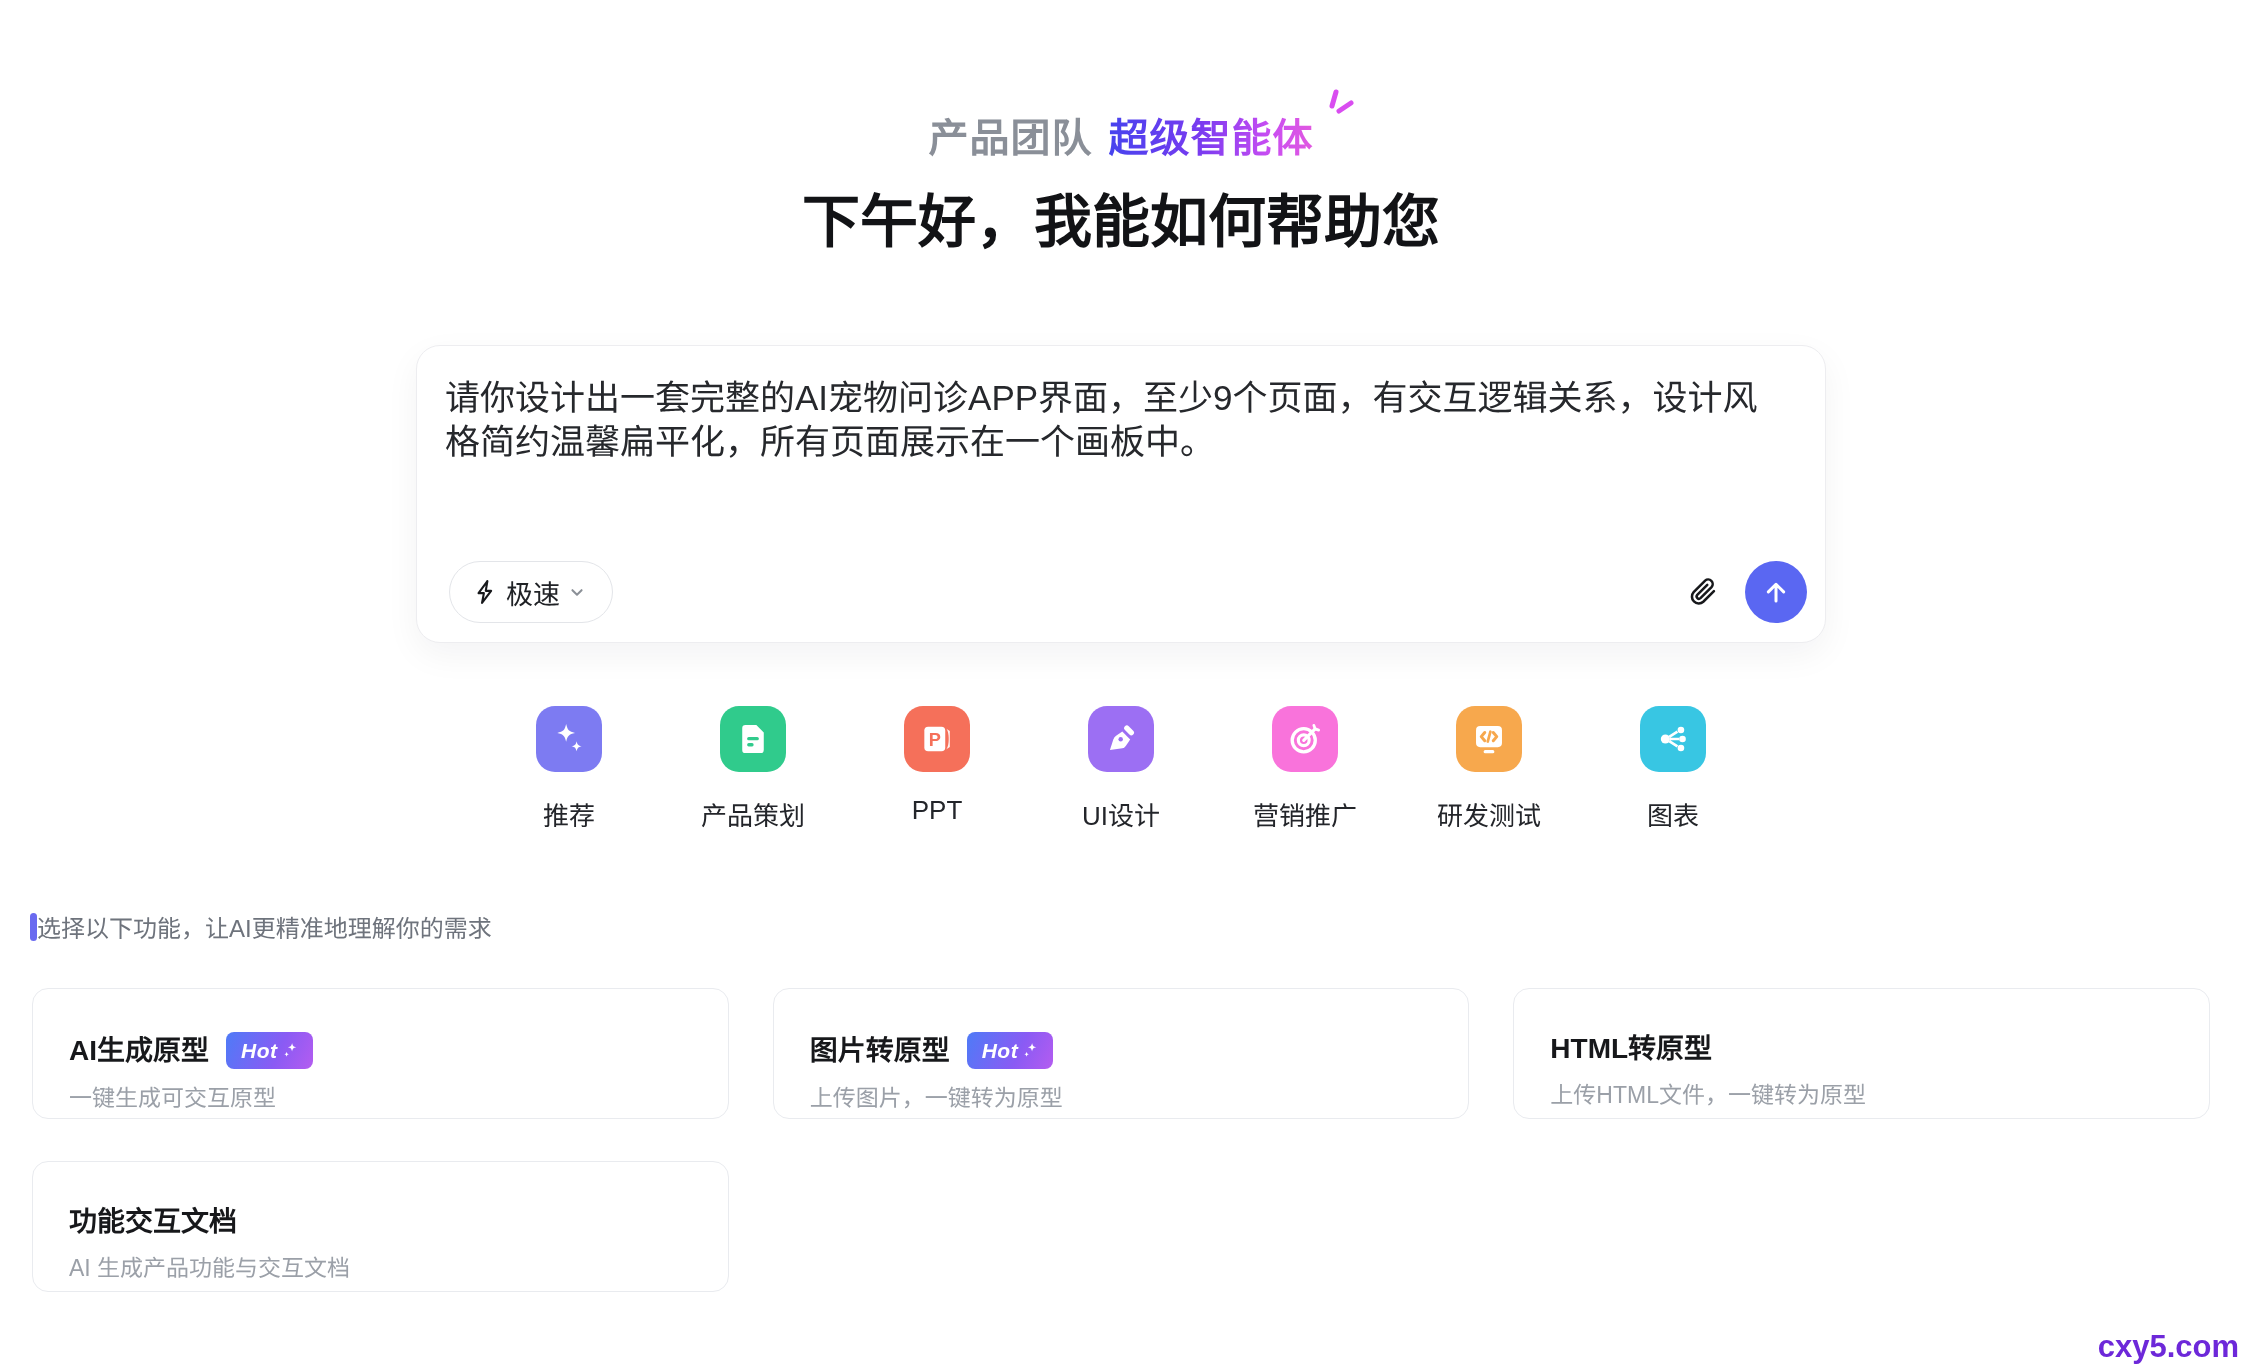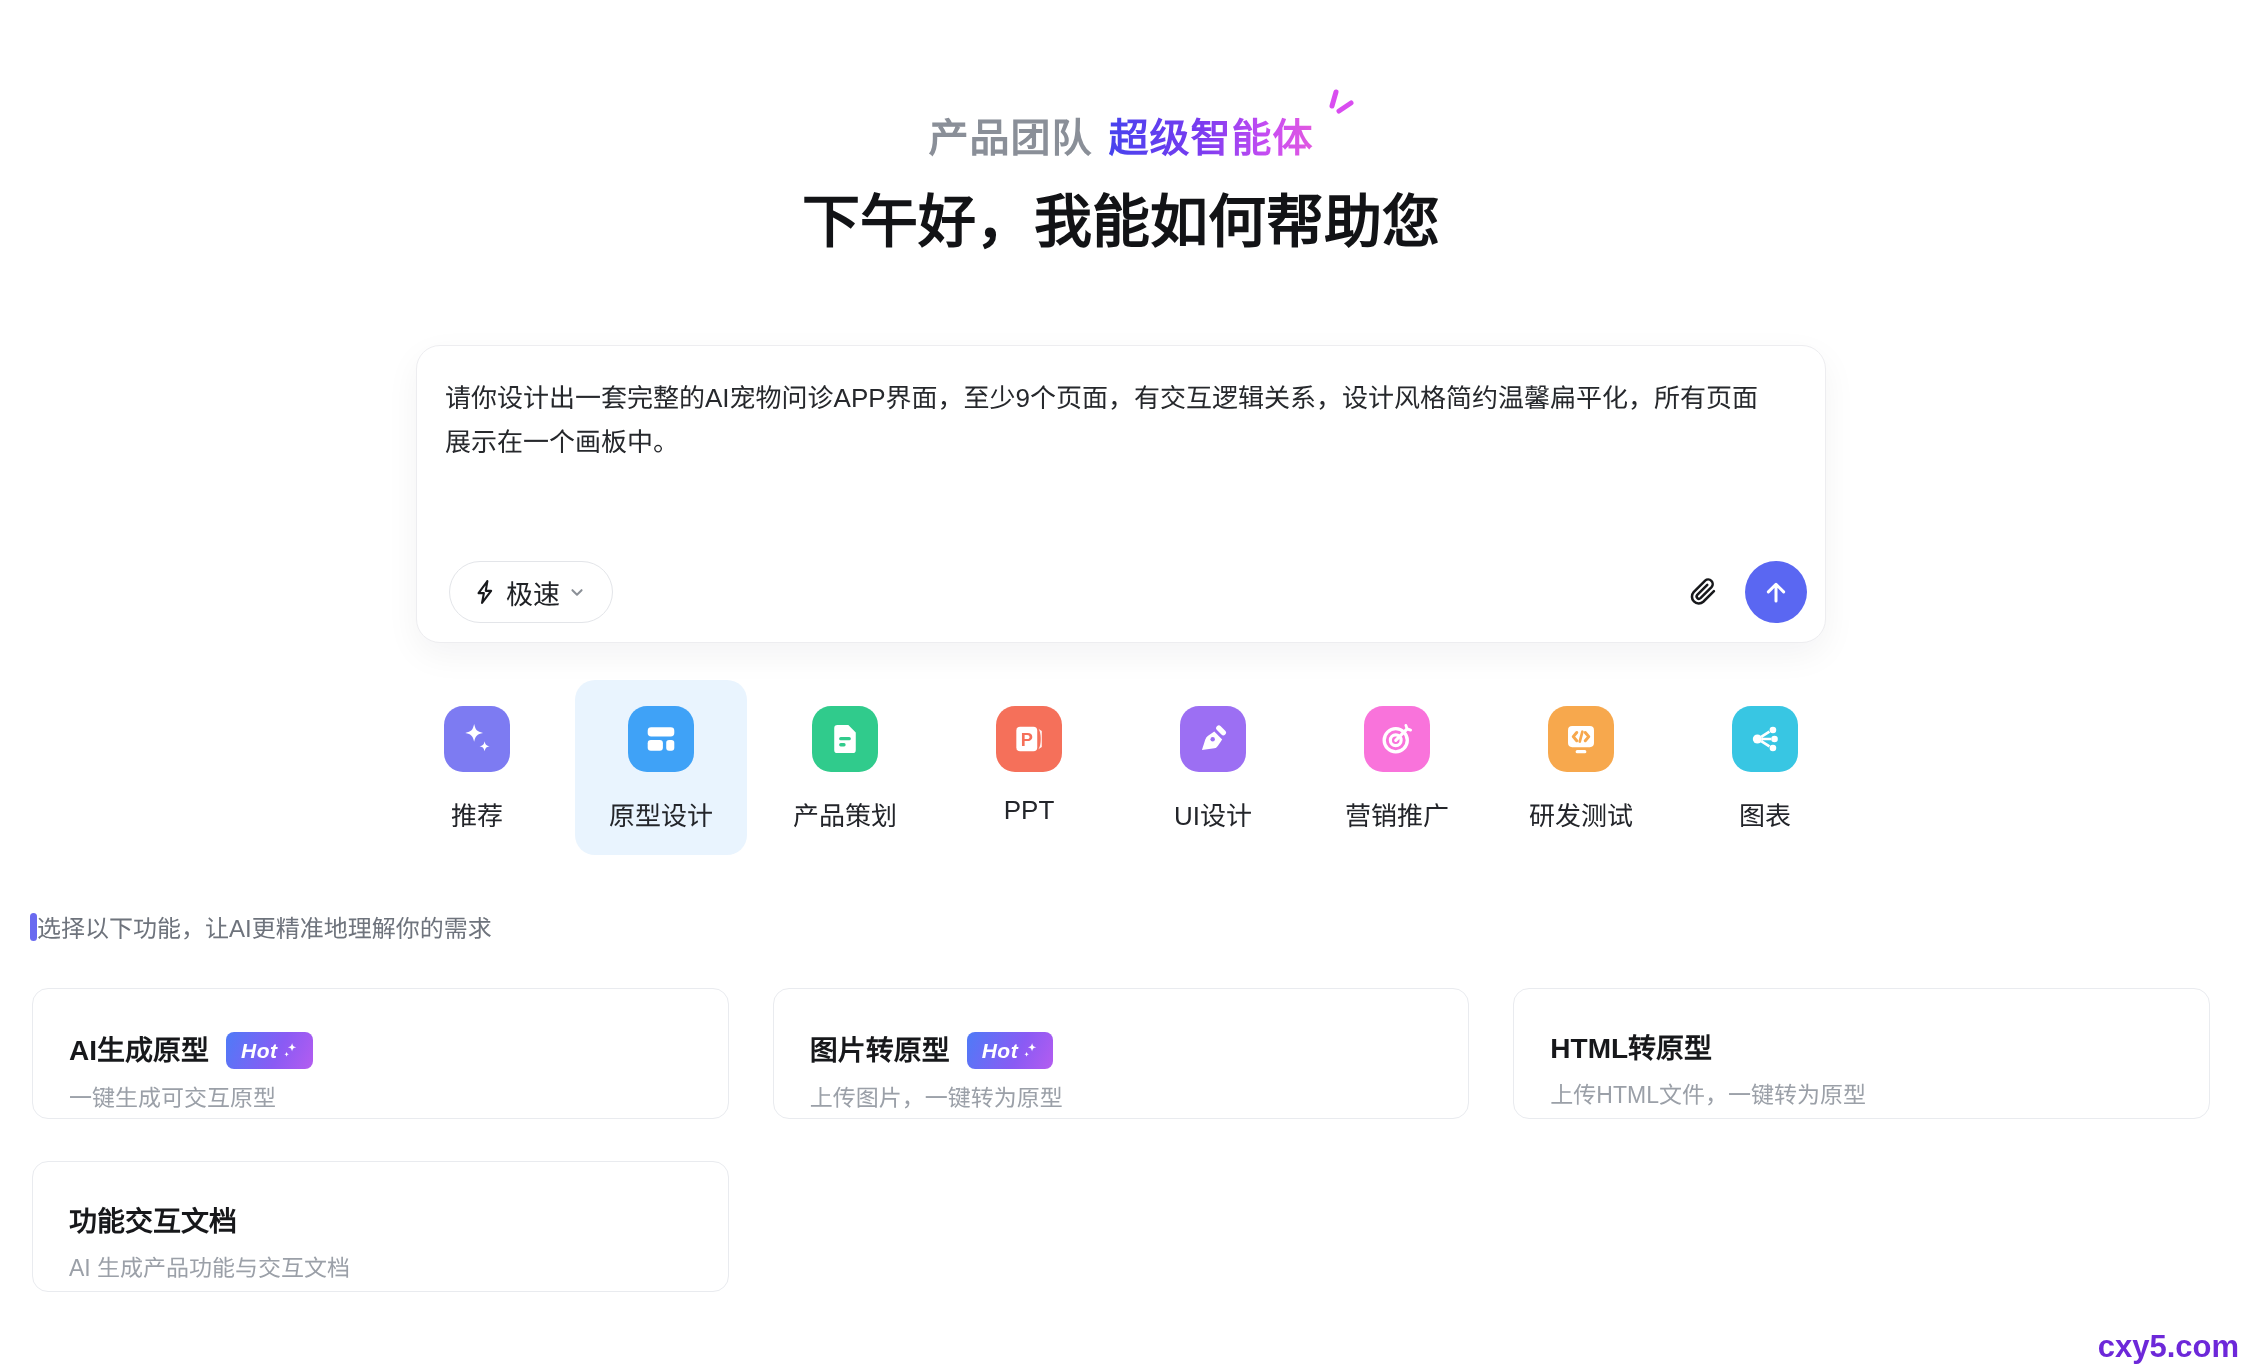--- a/index.html
+++ b/index.html
@@ -19,21 +19,21 @@
   }
   .eyebrow-sparkle{position:absolute;top:-30px;right:-44px;}
   .greeting{margin:24px 0 0;font-size:58px;font-weight:800;color:#121316;line-height:1.3;}
   
   .composer{
     width:1410px;height:298px;margin:86px auto 0;box-sizing:border-box;position:relative;
     background:#fff;border:1px solid #ededf0;border-radius:24px;
     box-shadow:0 12px 34px rgba(20,24,40,.05);
   }
   .prompt-text{
-    padding:30px 48px 0 28px;font-size:26px;line-height:44px;color:#26282c;
+    padding:30px 48px 0 28px;font-size:35px;line-height:44px;color:#26282c;
     white-space:pre-wrap;word-break:break-all;cursor:text;
   }
   .composer-bar{
     position:absolute;left:0;right:0;bottom:0;
     display:flex;justify-content:space-between;align-items:center;
     padding:0 18px 19px 32px;
   }
   .speed-pill{
     display:inline-flex;align-items:center;gap:6px;height:60px;padding:0 24px 0 22px;
     background:#fff;border:1px solid #e3e5e9;border-radius:32px;cursor:pointer;
@@ -120,30 +120,20 @@
   <div class="app-item">
     <div class="app-icon" style="background-color: rgb(125, 123, 242);">
       <svg width="38" height="38" viewBox="0 0 24 24">
         <path d="M10.2 2.6c.9 3.9 1.7 4.7 5.6 5.6-3.9.9-4.7 1.7-5.6 5.6-.9-3.9-1.7-4.7-5.6-5.6 3.9-.9 4.7-1.7 5.6-5.6z" fill="#fff"></path>
         <path d="M16.8 13.4c.5 2.2 1 2.7 3.2 3.2-2.2.5-2.7 1-3.2 3.2-.5-2.2-1-2.7-3.2-3.2 2.2-.5 2.7-1 3.2-3.2z" fill="#fff"></path>
       </svg>
     </div>
     <div class="app-label">推荐</div>
   </div>
 
-  <div class="app-item selected">
-    <div class="app-icon" style="background-color: rgb(63, 162, 247);">
-      <svg width="38" height="38" viewBox="0 0 24 24">
-        <rect x="3.6" y="4.6" width="16.8" height="5.8" rx="2.2" fill="#fff"></rect>
-        <rect x="3.6" y="12.7" width="9.6" height="6.7" rx="2" fill="#fff"></rect>
-        <rect x="15.3" y="12.7" width="5.1" height="6.7" rx="1.8" fill="#fff"></rect>
-      </svg>
-    </div>
-    <div class="app-label">原型设计</div>
-  </div>
 
   <div class="app-item">
     <div class="app-icon" style="background-color: rgb(48, 203, 140);">
       <svg width="38" height="38" viewBox="0 0 24 24">
         <path d="M7.2 3.2h6.9l4.7 4.7v11a2 2 0 0 1-2 2H7.2a2 2 0 0 1-2-2V5.2a2 2 0 0 1 2-2z" fill="#fff"></path>
         <rect x="8.3" y="10.7" width="7.4" height="2.1" rx="1" fill="#30CB8C"></rect>
         <rect x="8.3" y="14.6" width="4.1" height="2.1" rx="1" fill="#30CB8C"></rect>
       </svg>
     </div>
     <div class="app-label">产品策划</div>

